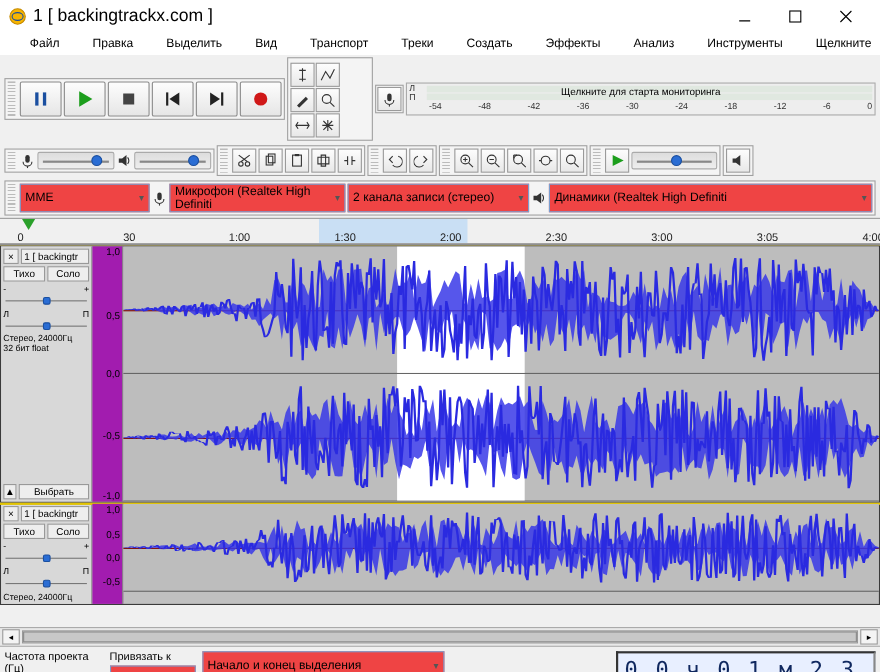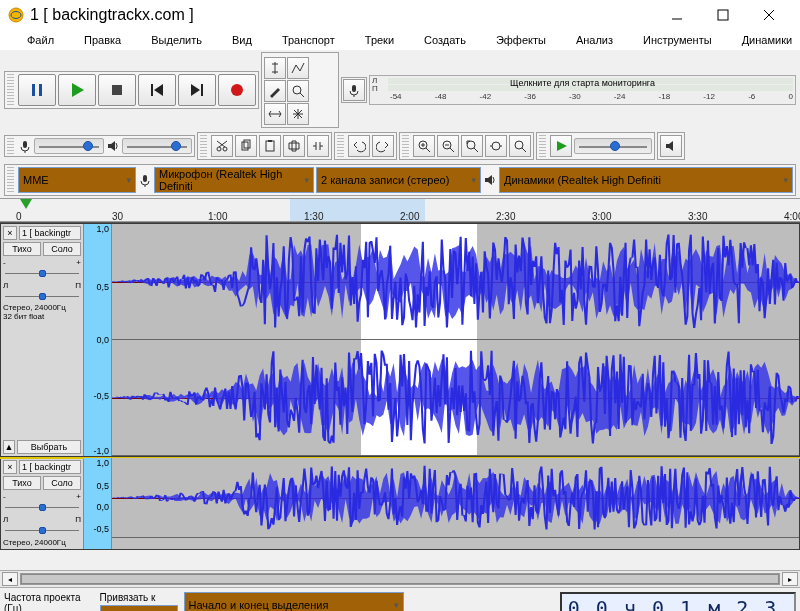--- a/index.html
+++ b/index.html
@@ -16,36 +16,36 @@
   .bigbtn { width: 38px; height: 32px; border: 1px solid #8a8a8a; background: linear-gradient(#fdfdfd,#e6e6e6); display: flex; align-items: center; justify-content: center; border-radius: 2px; }
   .smbtn { width: 22px; height: 22px; border: 1px solid #9a9a9a; background: linear-gradient(#fdfdfd,#e8e8e8); display: flex; align-items: center; justify-content: center; }
   .meter { flex: 1; height: 30px; position: relative; background: #eee; border: 1px solid #aaa; font-size: 9px; overflow: hidden; min-width: 200px; }
   .meter .lab { position: absolute; left: 2px; font-size: 8px; line-height: 8px; color: #333; }
   .meter .ticks { position: absolute; top: 16px; left: 20px; right: 2px; display:flex; justify-content: space-between; font-size: 8px; color:#333; }
   .meter .click { position: absolute; top: 2px; width: 100%; text-align: center; font-size: 9px; }
   .meter .half { position:absolute; left:18px; right:2px; height:6px; background: rgba(0,140,0,0.06); }
   .slider { width: 70px; height: 16px; position: relative; background: linear-gradient(#ddd,#eee); border: 1px solid #aaa; border-radius: 2px;}
   .slider::before { content:""; position:absolute; top:7px; left:4px; right:4px; height:2px; background:#888; }
   .slider .knob { position:absolute; top:2px; width:10px; height:10px; background:#2a6dd4; border-radius:50%; border:1px solid #1a4fa0; }
-  .combo { height: 20px; border: 1px solid #7a9ecf; background: #a16207; display:flex; align-items:center; padding: 12px 4px; font-size: 11px; position:relative; }
+  .combo { height: 20px; border: 1px solid #7a9ecf; background: #ef4444; display:flex; align-items:center; padding: 12px 4px; font-size: 11px; position:relative; }
   .combo::after { content:"▾"; position:absolute; right:4px; font-size:9px; color:#555; }
   .timeline { height: 24px; background: #f0f0f0; border-top:1px solid #999; border-bottom:1px solid #999; position: relative; overflow:hidden; }
   .timeline .selband { position:absolute; top:0; bottom:0; background:#c9dff4; }
   .timeline .tick { position:absolute; top:12px; font-size:10px; color:#222; }
   .pin { position:absolute; top:0; left:20px; width:0; height:0; border-left:6px solid transparent; border-right:6px solid transparent; border-top:10px solid #2aa02a; }
   .trackarea { overflow:hidden; border-top:1px solid #555; }
   .track { display:flex; background:#c0c0c0; border:1px solid #3a3a3a; }
   .track.selected { outline: 2px solid #e2c400; }
   .tpanel { width: 83px; background:#d8d8d8; border-right:1px solid #888; padding:2px; font-size:9px; display:flex; flex-direction:column; gap:2px; }
   .tpanel .row { display:flex; gap:2px; }
   .tpanel .tbtn { flex:1; border:1px solid #999; background:#eee; text-align:center; font-size:9px; padding:1px 0;}
   .tpanel .mini { width:100%; height:10px; position:relative; }
   .tpanel .mini::before { content:""; position:absolute; top:4px; left:2px; right:2px; height:1px; background:#777;}
   .tpanel .mini .mk { position:absolute; top:1px; width:7px; height:7px; background:#2a6dd4; border:1px solid #1a4fa0; border-radius:2px; }
-  .scalecol { width:28px; background:#7dd3fc; border-right:1px solid #888; font-size:9px; position:relative; }
+  .scalecol { width:28px; background:#a21caf; border-right:1px solid #888; font-size:9px; position:relative; }
   .scalecol span { position:absolute; right:2px; }
   .wavewrap { flex:1; overflow:hidden; }
   .channel { height:116px; position:relative; background:#bdbdbd; border-bottom:1px solid #666;}
   .channel.short { height:80px; }
   .channel .sel { position:absolute; top:0; bottom:0; background:#ffffff; }
   .channel .mid { position:absolute; top:50%; left:0; right:0; height:0; border-top:1px solid #7a0000; }
   .channel svg { position:absolute; inset:0; width:100%; height:100%; }
   .hscroll { height:17px; background:#e8e8e8; border-top:1px solid #aaa; display:flex; align-items:center; padding:0 2px; gap:2px;}
   .sbtn { width:16px; height:14px; border:1px solid #999; background:#f4f4f4; display:flex; align-items:center; justify-content:center; font-size:8px;}
   .sbar { flex:1; height:12px; border:1px solid #999; background:#f0f0f0; position:relative; }
@@ -87,21 +87,21 @@
   <span class="menuitem">Файл</span>
   <span class="menuitem">Правка</span>
   <span class="menuitem">Выделить</span>
   <span class="menuitem">Вид</span>
   <span class="menuitem">Транспорт</span>
   <span class="menuitem">Треки</span>
   <span class="menuitem">Создать</span>
   <span class="menuitem">Эффекты</span>
   <span class="menuitem">Анализ</span>
   <span class="menuitem">Инструменты</span>
-  <span class="menuitem">Динамики</span>
+  <span class="menuitem">Щелкните</span>
 </div>
 
 <div class="toolrow">
   <div class="toolgroup">
     <div class="tgrip"></div>
     <div class="bigbtn">
         <svg class="ib" viewBox="0 0 18 18">
           <rect x="4" y="3" width="3" height="12" fill="#1a4fa0"></rect>
           <rect x="11" y="3" width="3" height="12" fill="#1a4fa0"></rect>
         </svg>
@@ -354,21 +354,21 @@
 <div class="timeline">
   <div class="pin"></div>
   <div class="selband" style="left:36.25%; width:16.9%"></div>
 <span class="tick" style="left: 2%;">0</span>
     <span class="tick" style="left: 14%;">30</span>
     <span class="tick" style="left: 26%;">1:00</span>
     <span class="tick" style="left: 38%;">1:30</span>
     <span class="tick" style="left: 50%;">2:00</span>
     <span class="tick" style="left: 62%;">2:30</span>
     <span class="tick" style="left: 74%;">3:00</span>
-    <span class="tick" style="left: 86%;">3:30</span>
+    <span class="tick" style="left: 86%;">3:05</span>
     <span class="tick" style="left: 98%;">4:00</span>
   </div>
 
 <div class="trackarea" style="height:348px;">
 
   <div class="track selected">
     <div class="tpanel">
       <div class="row">
           <div class="tbtn" style="flex:0 0 14px">×</div>
           <div class="tbtn" style="text-align:left; padding-left:2px;">1 [ backingtr</div>

